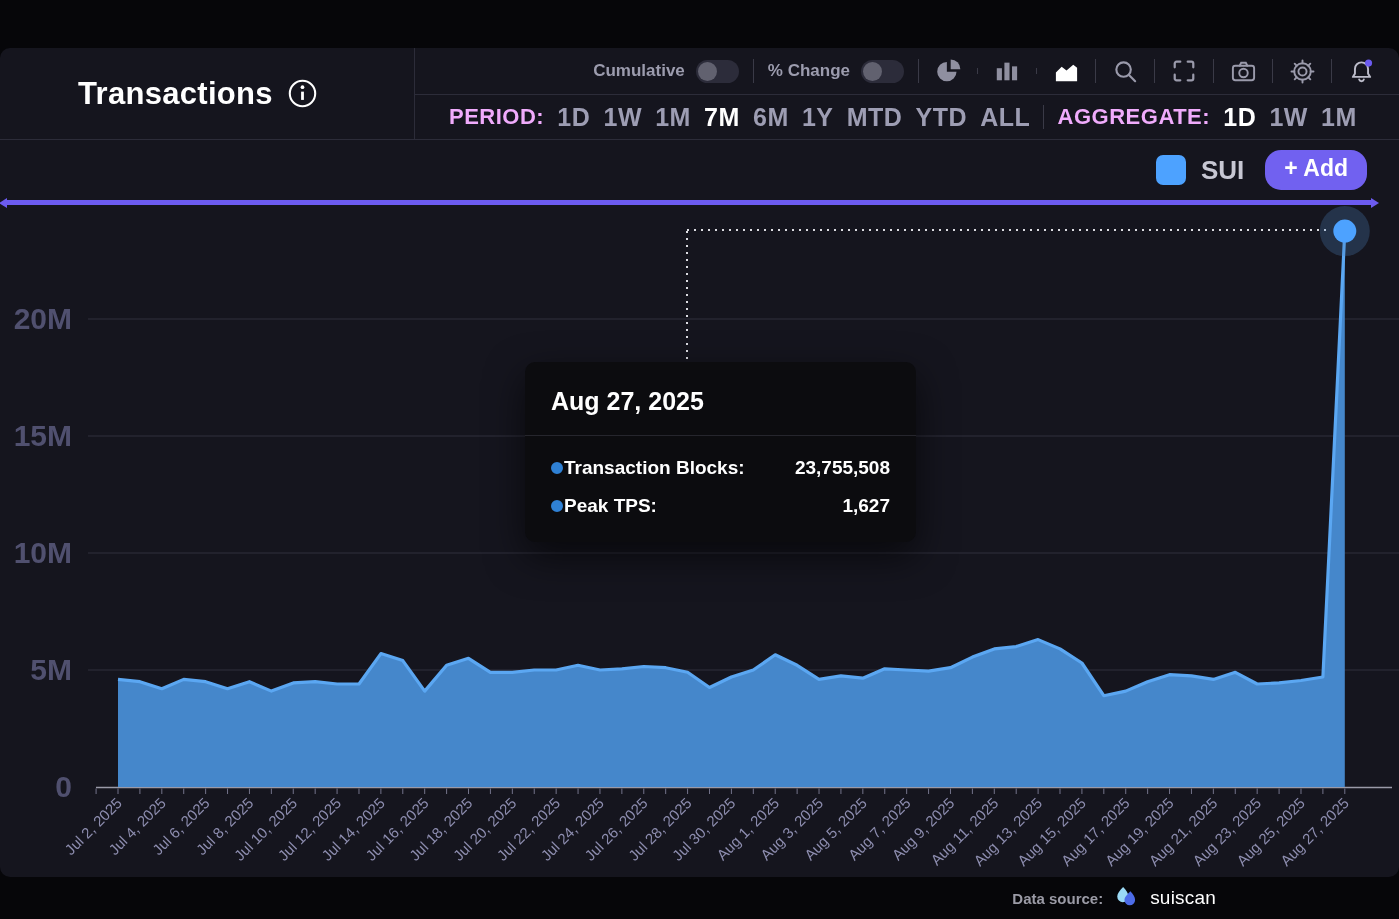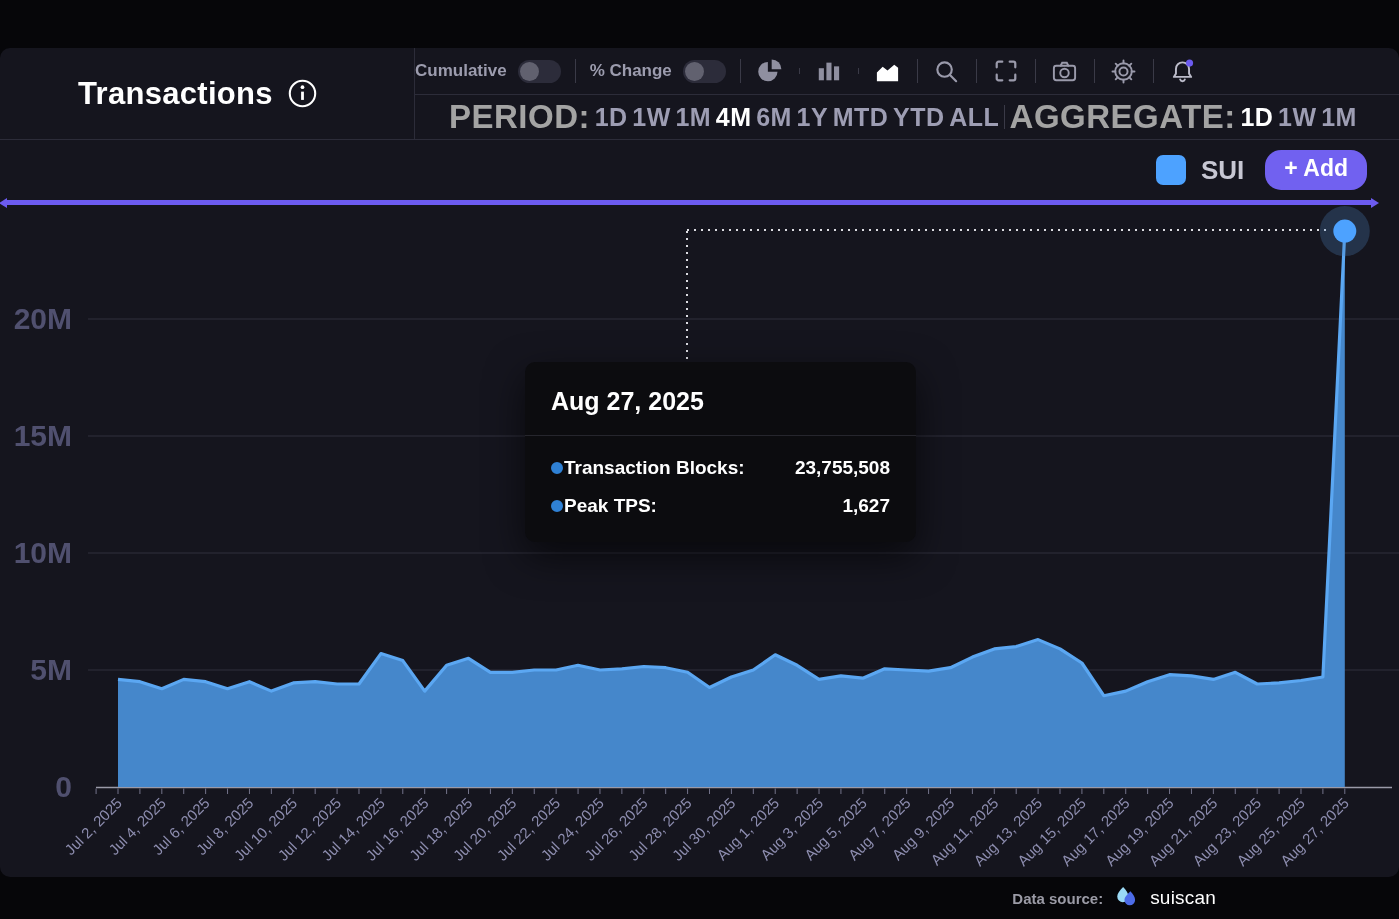--- a/index.html
+++ b/index.html
@@ -18,37 +18,37 @@
   
   .title-block {
     position:absolute; left:0; top:0; width:415px; height:92px;
     border-right:1px solid #2c2c39; border-bottom:1px solid #2c2c39;
     display:flex; align-items:center; padding-left:78px; gap:14px; z-index:2;
   }
   .page-title { color:#ffffff; font-size:31px; font-weight:bold; letter-spacing:.3px; }
   .toolbar-row {
     position:absolute; left:415px; top:0; right:0; height:47px;
     border-bottom:1px solid #2c2c39;
-    display:flex; align-items:center; 
-    padding-right:30px; gap:14px; z-index:2;
+    display:flex; align-items:center; justify-content:flex-end;
+    padding-right:23px; gap:14px; z-index:2;
   }
   .toggle-group { display:flex; align-items:center; gap:11px; }
   .toggle-label { color:#9c9cae; font-size:17px; font-weight:bold; }
   .switch { width:43px; height:23px; border-radius:12px; background:#2c2c3a; position:relative; cursor:pointer; flex:none; }
   .switch .knob { position:absolute; left:2px; top:2px; width:19px; height:19px; border-radius:50%; background:#61616f; }
   .vdiv { width:1px; height:24px; background:#3a3a47; flex:none; }
   .vdiv.tiny { height:6px; }
   .tool-icon { width:30px; height:30px; display:flex; align-items:center; justify-content:center; position:relative; cursor:pointer; flex:none; }
   .period-row {
     position:absolute; left:415px; top:47px; right:0; height:45px;
     border-bottom:1px solid #2c2c39;
     display:flex; align-items:center; justify-content:space-between;
     padding:0 42px 0 34px; z-index:2;
   }
-  .period-row .grp-label { color:#a3a3a3; font-size:33px; font-weight:600; letter-spacing:.5px; }
+  .period-row .grp-label { color:#f0abfc; font-size:22px; font-weight:600; letter-spacing:.5px; }
   .period-row .opt { color:#9d9db3; font-size:25px; font-weight:600; cursor:pointer; letter-spacing:.5px; }
   .period-row .opt.active { color:#ffffff; font-weight:bold; }
   
   .legend-row {
     position:absolute; left:0; top:92px; right:0; height:60px;
     display:flex; align-items:center; justify-content:flex-end;
     gap:15px; padding-right:32px; z-index:2;
   }
   .swatch { width:30px; height:30px; border-radius:7px; background:#4da2ff; cursor:pointer; }
   .series-label { color:#c7c7d3; font-size:26px; font-weight:600; margin-right:6px; }
@@ -302,21 +302,21 @@
       <svg viewBox="0 0 28 28" width="27" height="27" fill="none" stroke="#bcbcca" stroke-width="2" stroke-linejoin="round">
         <path d="M14 4.5a6.8 6.8 0 0 0-6.8 6.8v4.9L5 19.6h18l-2.2-3.4v-4.9A6.8 6.8 0 0 0 14 4.5z"></path>
         <path d="M11.6 22.3a2.5 2.5 0 0 0 4.8 0" stroke-linecap="round"></path>
         <circle cx="21.3" cy="5.3" r="3.7" fill="#6c5bf0" stroke="none"></circle>
       </svg>
     </span>
   </div>
 
   <div class="period-row">
     <span class="grp-label">PERIOD:</span>
-    <span id="period-options" style="display:contents;"><span class="opt">1D</span><span class="opt">1W</span><span class="opt">1M</span><span class="opt active">4M</span><span class="opt">6M</span><span class="opt">1Y</span><span class="opt">MTD</span><span class="opt">YTD</span><span class="opt">ALL</span></span>
+    <span id="period-options" style="display:contents;"><span class="opt">1D</span><span class="opt">1W</span><span class="opt">1M</span><span class="opt active">7M</span><span class="opt">6M</span><span class="opt">1Y</span><span class="opt">MTD</span><span class="opt">YTD</span><span class="opt">ALL</span></span>
     <span class="vdiv"></span>
     <span class="grp-label">AGGREGATE:</span>
     <span id="aggregate-options" style="display:contents;"><span class="opt active">1D</span><span class="opt">1W</span><span class="opt">1M</span></span>
   </div>
 
   <div class="legend-row">
     <span class="swatch" style="background: rgb(77, 162, 255);"></span>
     <span class="series-label">SUI</span>
     <button class="add-btn">+ Add</button>
   </div>

